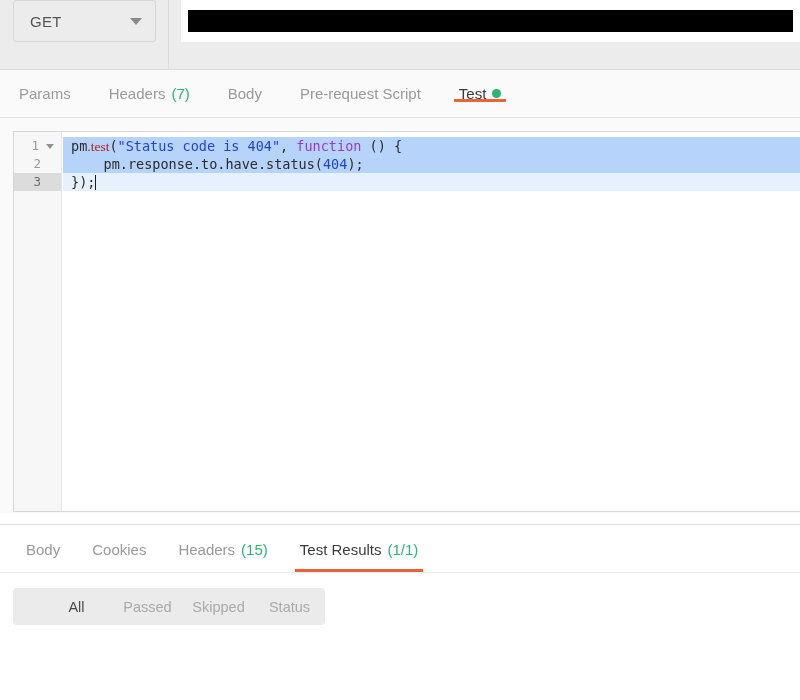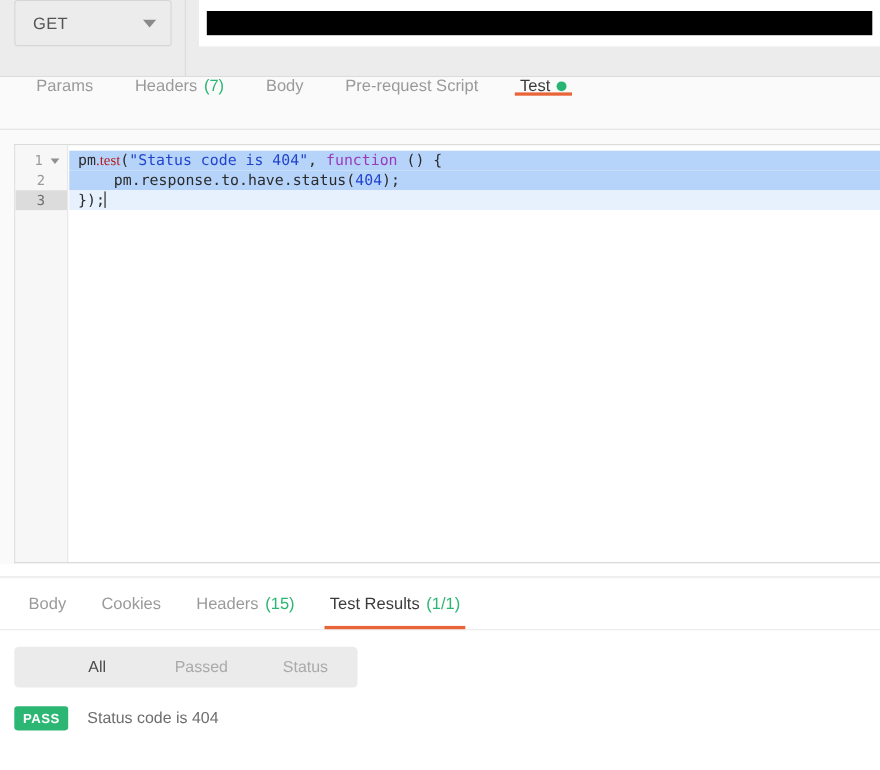--- a/index.html
+++ b/index.html
@@ -74,22 +74,21 @@
     font-size: 0;
     overflow: hidden;
   }
 
   
   .req-tabs {
     height: 48px;
     background: #fafafa;
     border-bottom: 1px solid #e3e3e3;
     display: flex;
-    align-items: flex-start;
-    padding-left: 14px;
+    align-items: center;
   }
   .req-tab {
     display: flex;
     align-items: center;
     gap: 6px;
     padding: 0 19px;
     font-size: 15px;
     color: #9a9a9a;
     cursor: pointer;
     position: relative;
@@ -358,22 +357,21 @@
   </div>
 
   <div class="filters">
     <div class="filter-pill sel">
       <span>All</span>
     </div>
     <div class="filter-pill">
       <span>Passed</span>
     </div>
     <div class="filter-pill">
+      <span>Skipped</span>
+    </div>
+    <div class="filter-pill">
       <span>Status</span>
     </div>
   </div>
 
-  <div class="result-row">
-    <span class="pass-badge">PASS</span>
-    <span class="result-text">Status code is 404</span>
-  </div>
 
 </div>
 
 </body></html>

